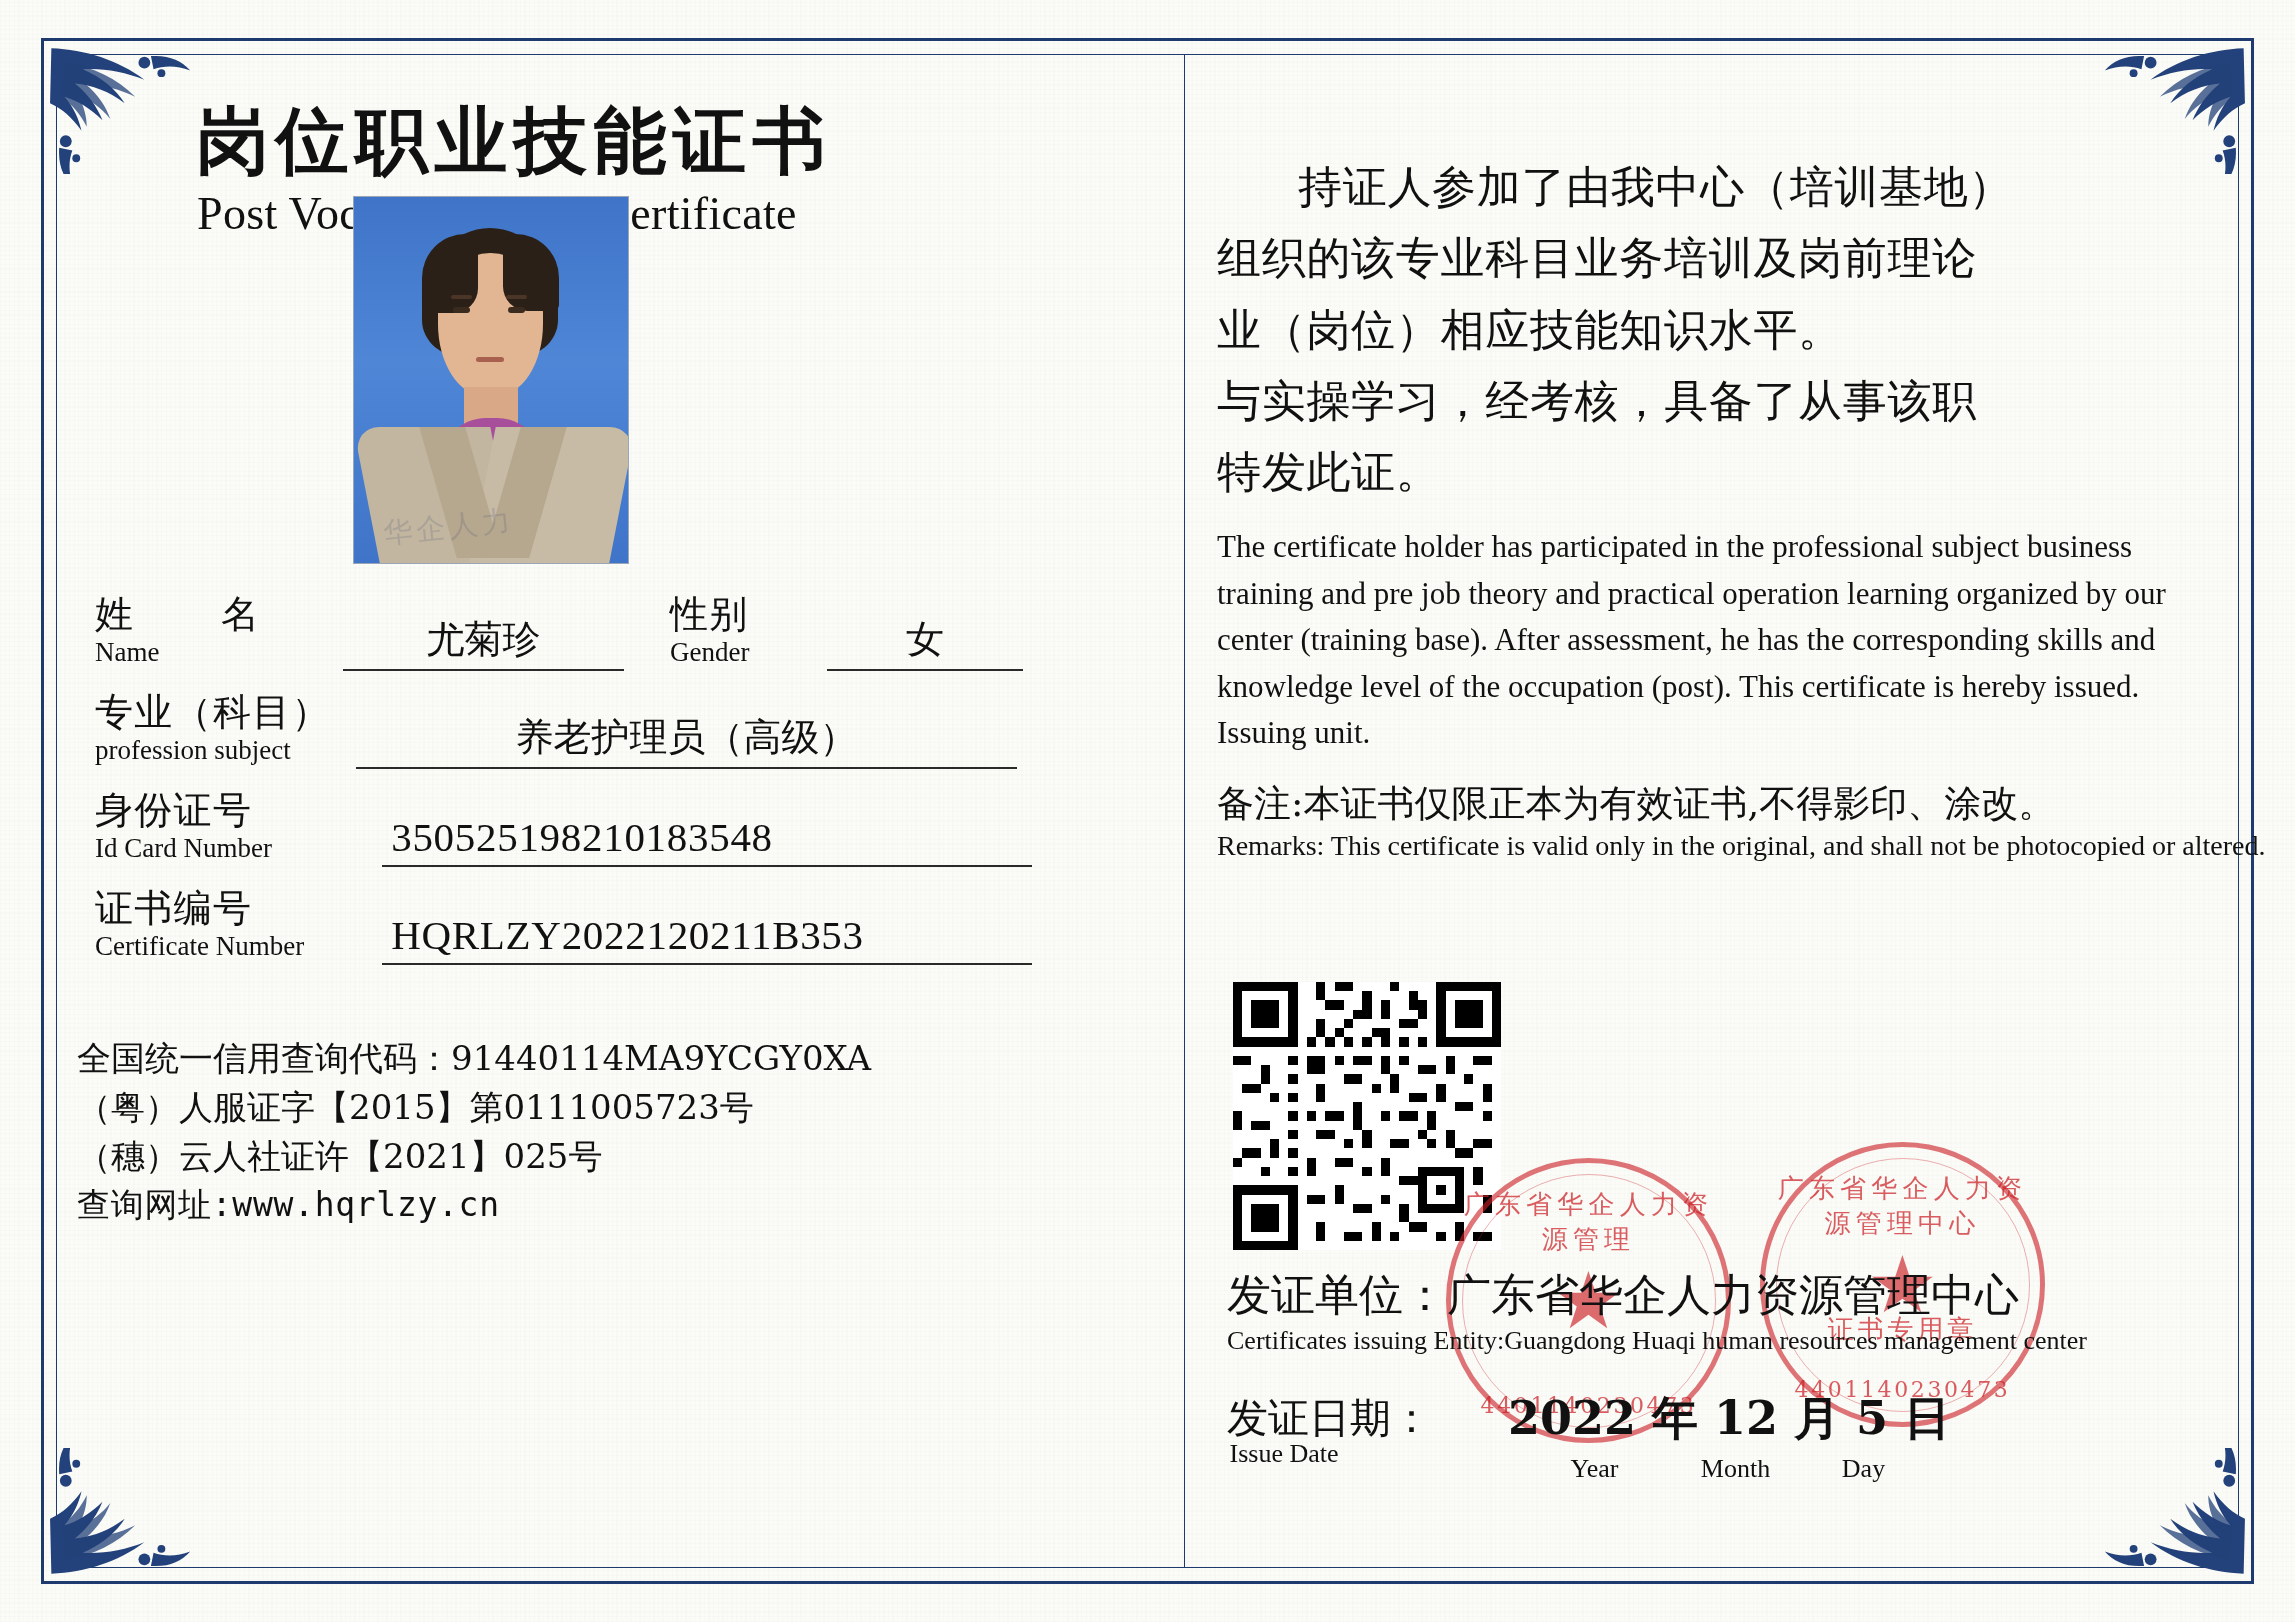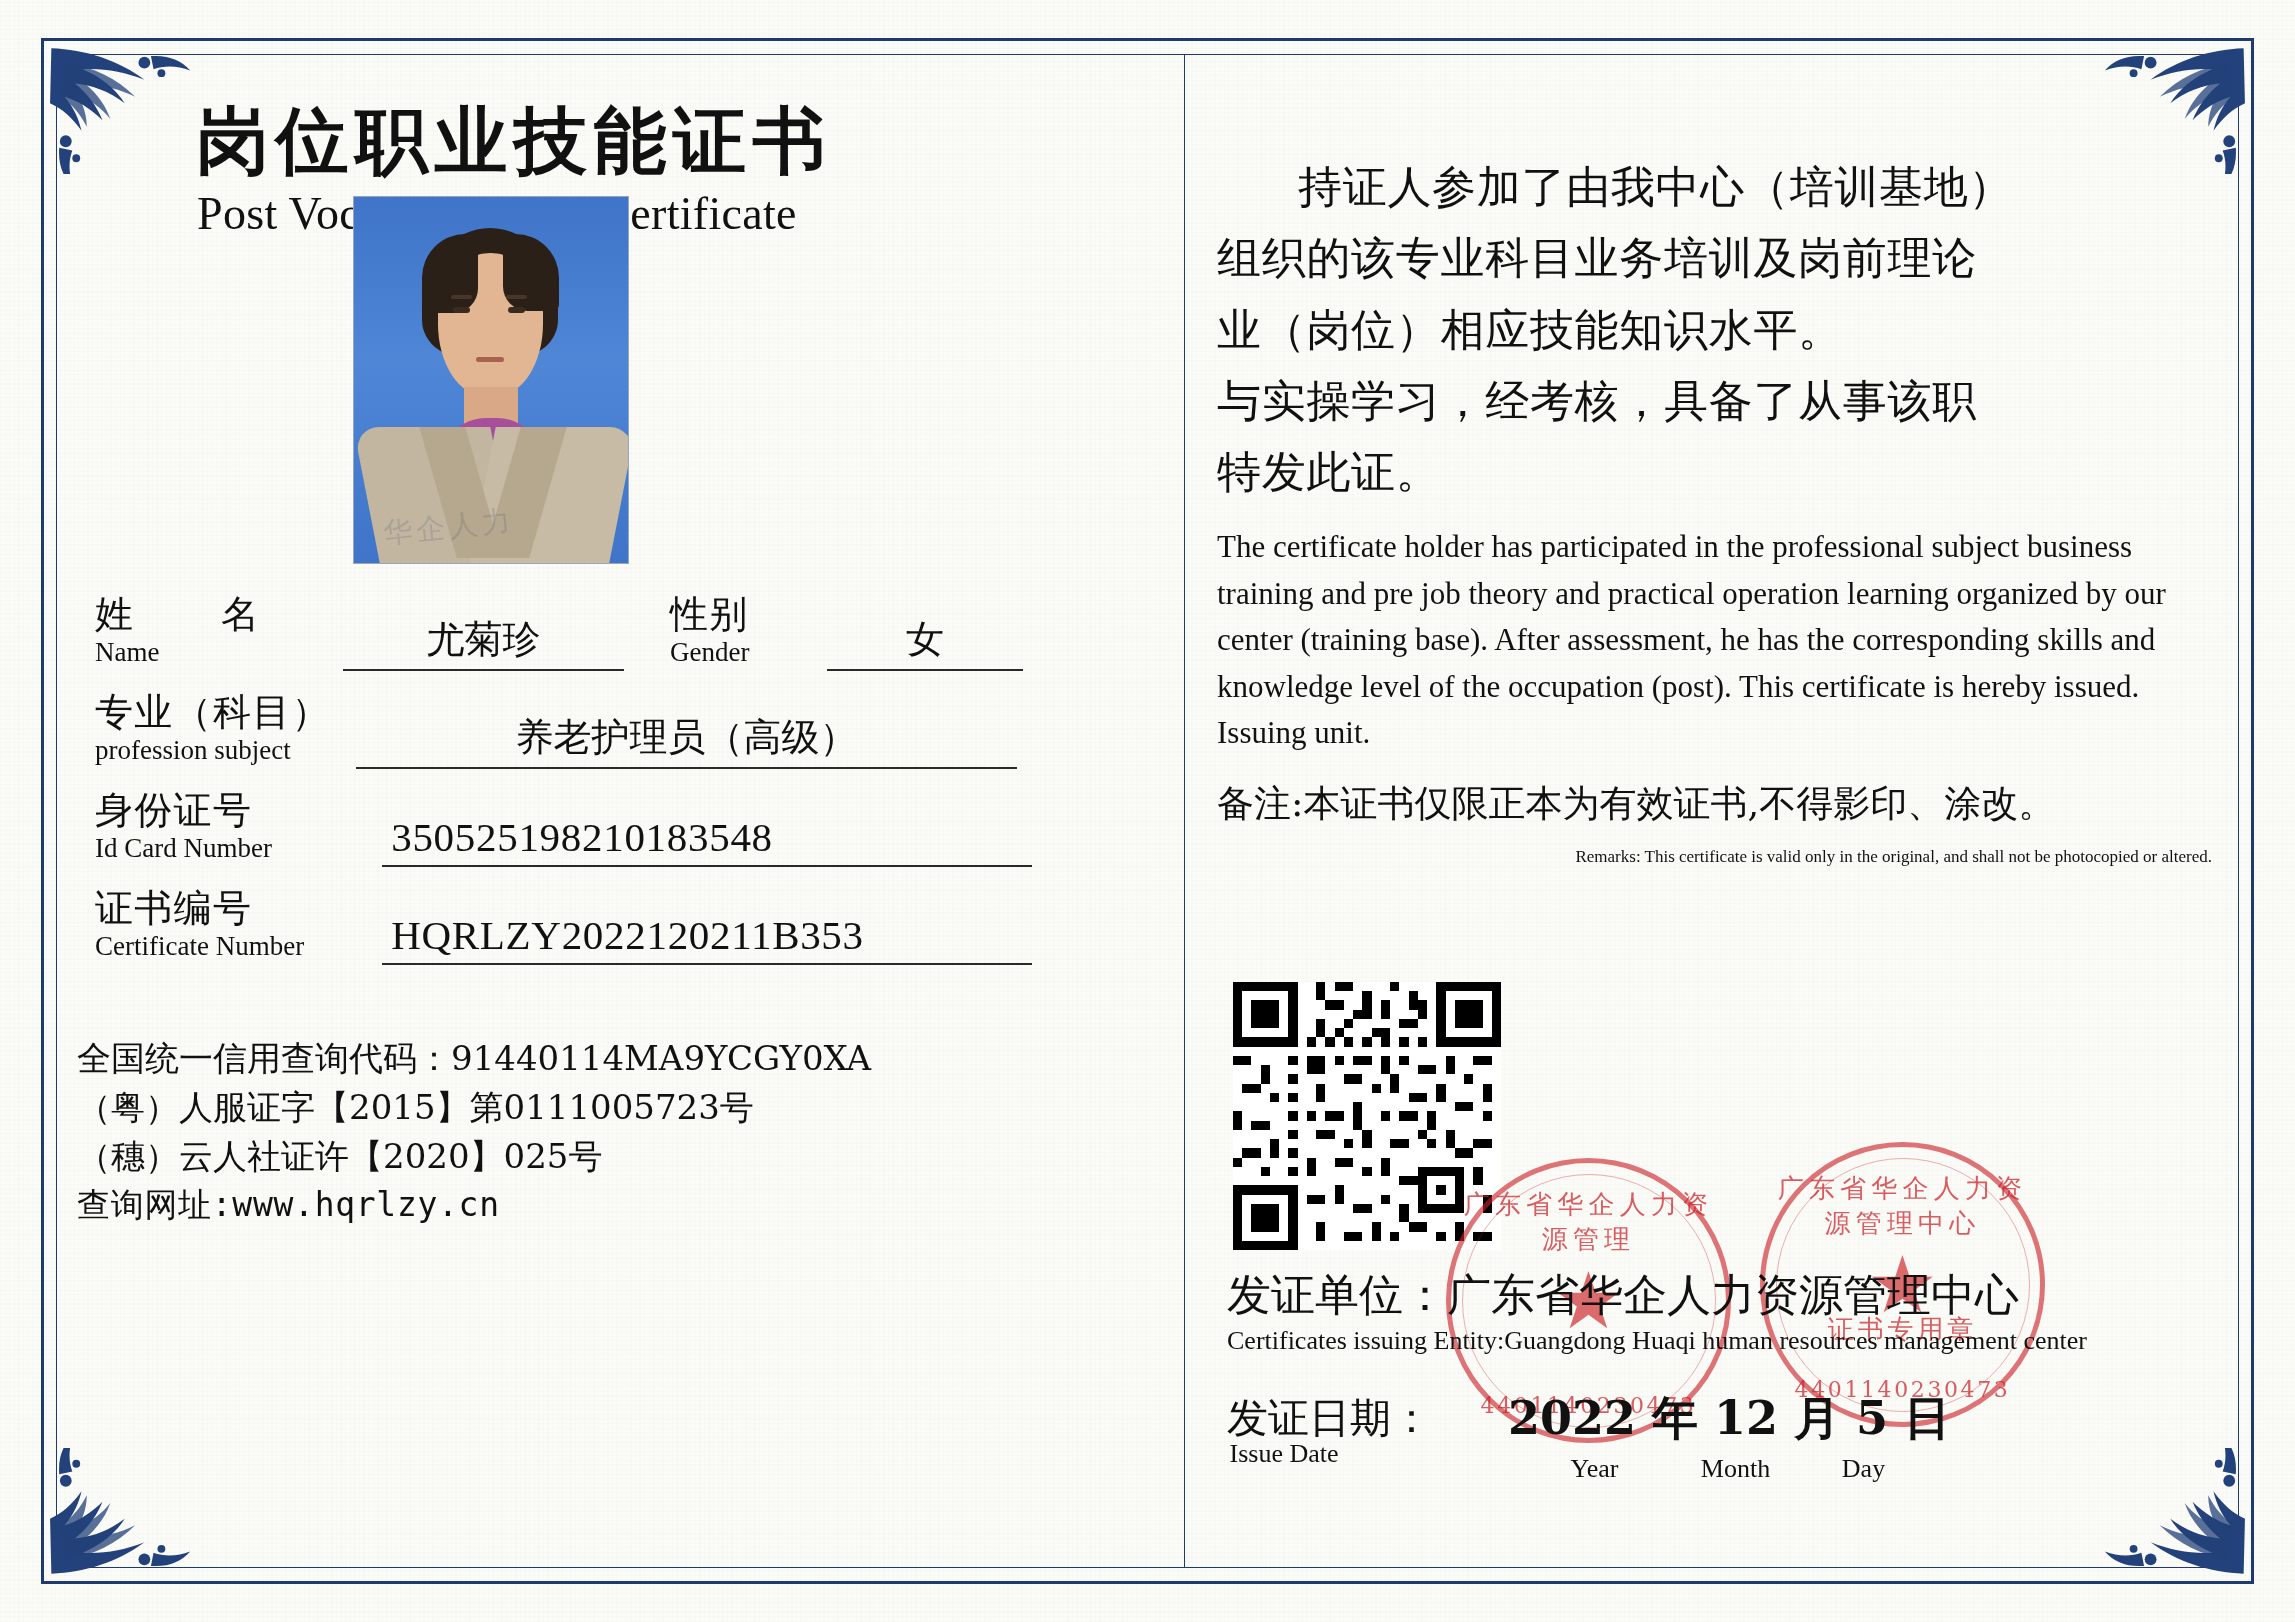--- a/index.html
+++ b/index.html
@@ -262,23 +262,23 @@
 
   .remark-cn {
     margin-top: 22px;
     font-family: "DejaVu Serif", serif;
     font-size: 37px;
     color: #111;
     white-space: nowrap;
   }
   .remark-en {
     font-family: "Liberation Serif", serif;
-    font-size: 17px;
-    color: #111;
-    margin-top: 18px;
+    font-size: 28px;
+    color: #111;
+    margin-top: 1px;
     white-space: nowrap;
     text-align: right;
   }
 
   .qr {
     position: absolute;
     left: 1233px; top: 982px;
     width: 268px; height: 268px;
     background: #fff;
   }
@@ -510,21 +510,21 @@
         <span class="en">Certificate Number</span>
       </div>
       <div class="val mono">HQRLZY2022120211B353</div>
     </div>
 
   </div>
 
   <div class="footer-lines">
     <div>全国统一信用查询代码：91440114MA9YCGY0XA</div>
     <div>（粤）人服证字【2015】第0111005723号</div>
-    <div>（穗）云人社证许【2020】025号</div>
+    <div>（穗）云人社证许【2021】025号</div>
     <div class="url">查询网址:www.hqrlzy.cn</div>
   </div>
 
   <div class="right">
     <div class="stmt-cn">
       <span class="indent">持证人参加了由我中心（培训基地）</span>
       <span class="l2">组织的该专业科目业务培训及岗前理论</span>
       <span class="l2">业（岗位）相应技能知识水平。</span>
       <span class="l2">与实操学习，经考核，具备了从事该职</span>
       <span class="l2">特发此证。</span>

